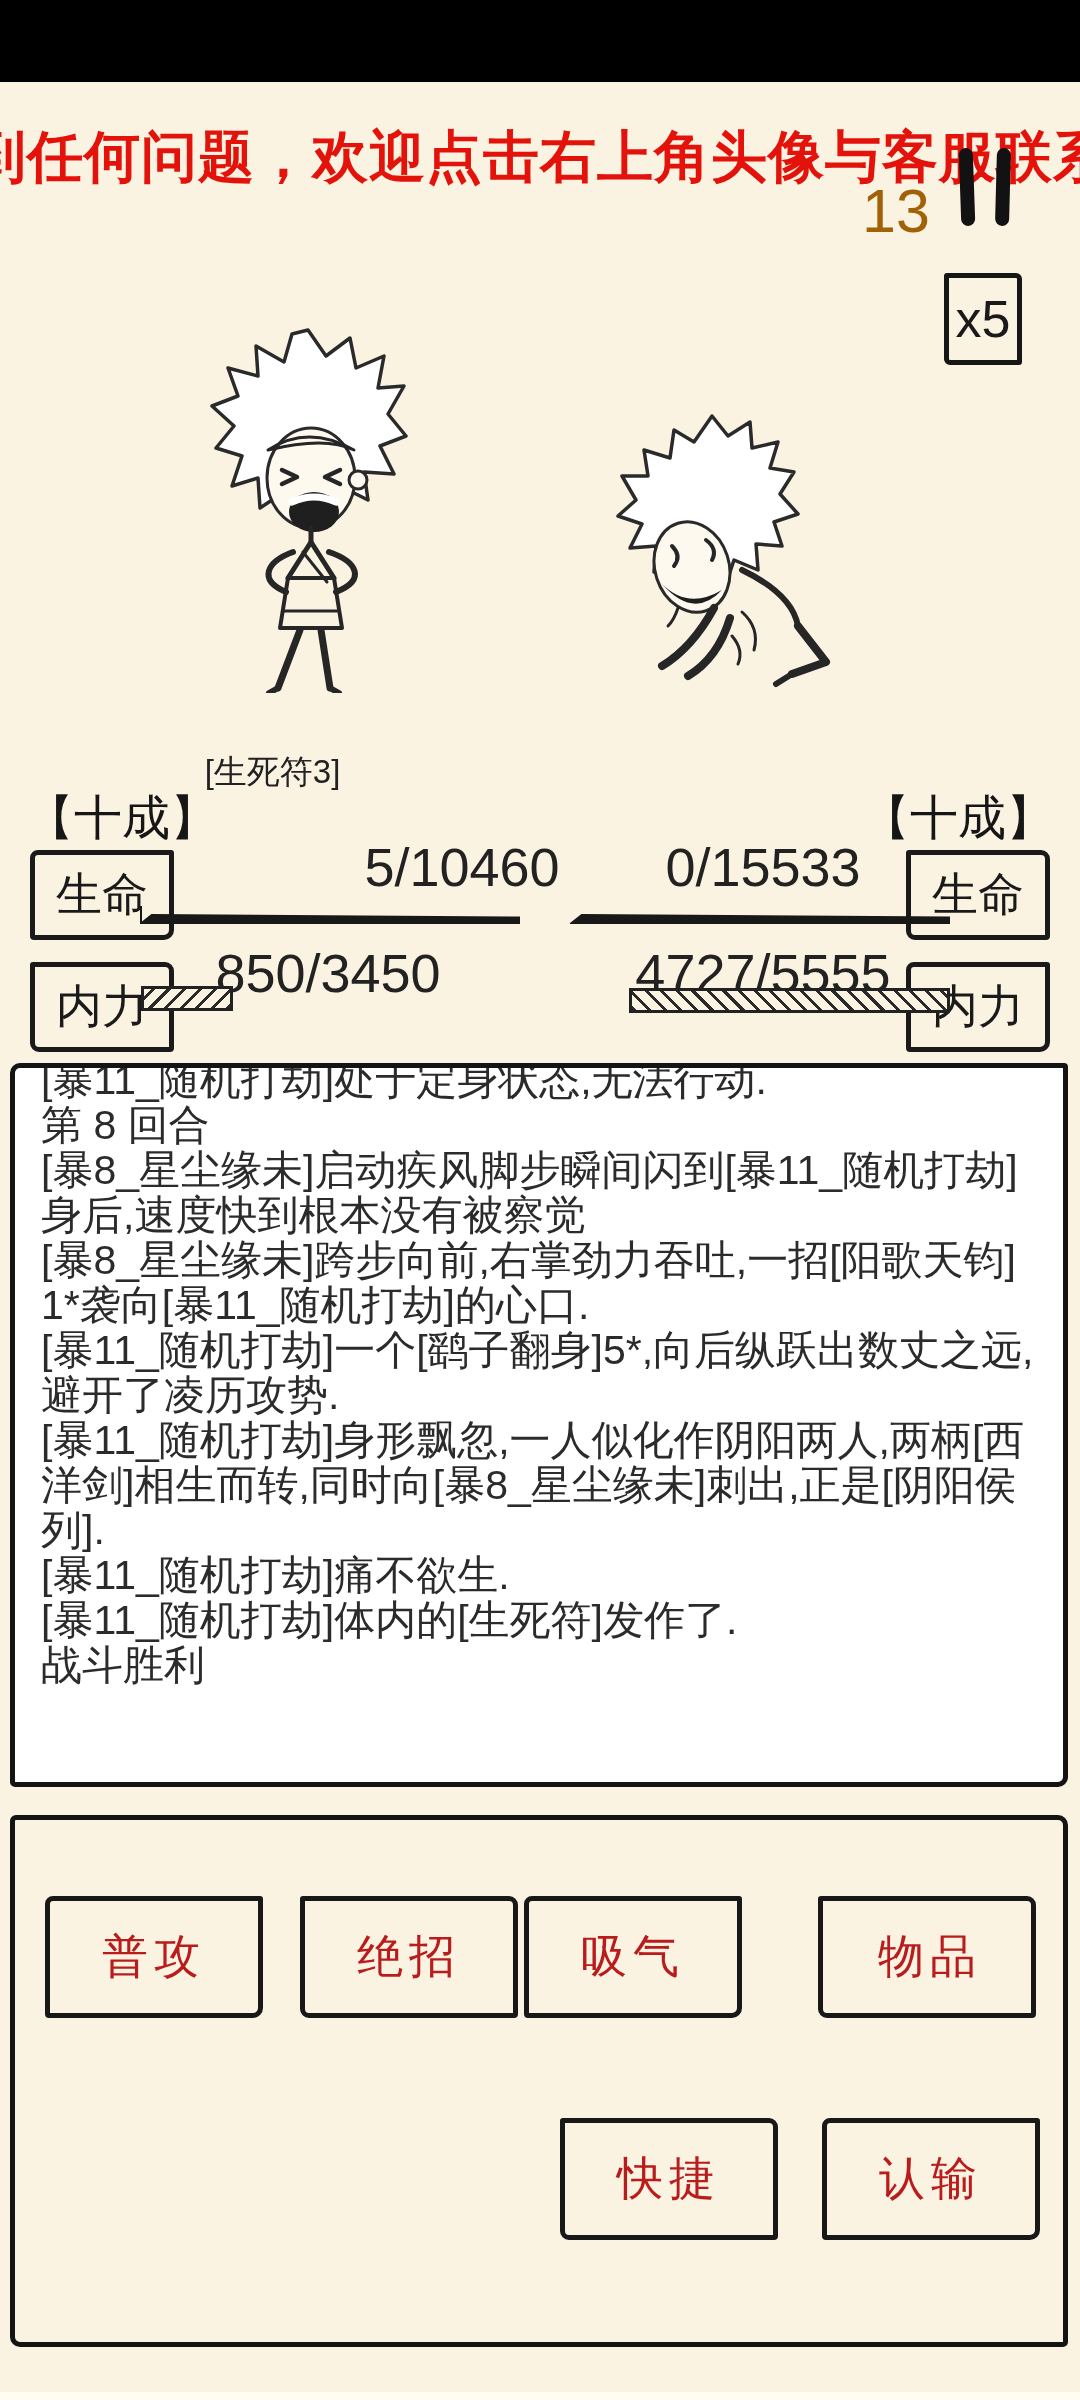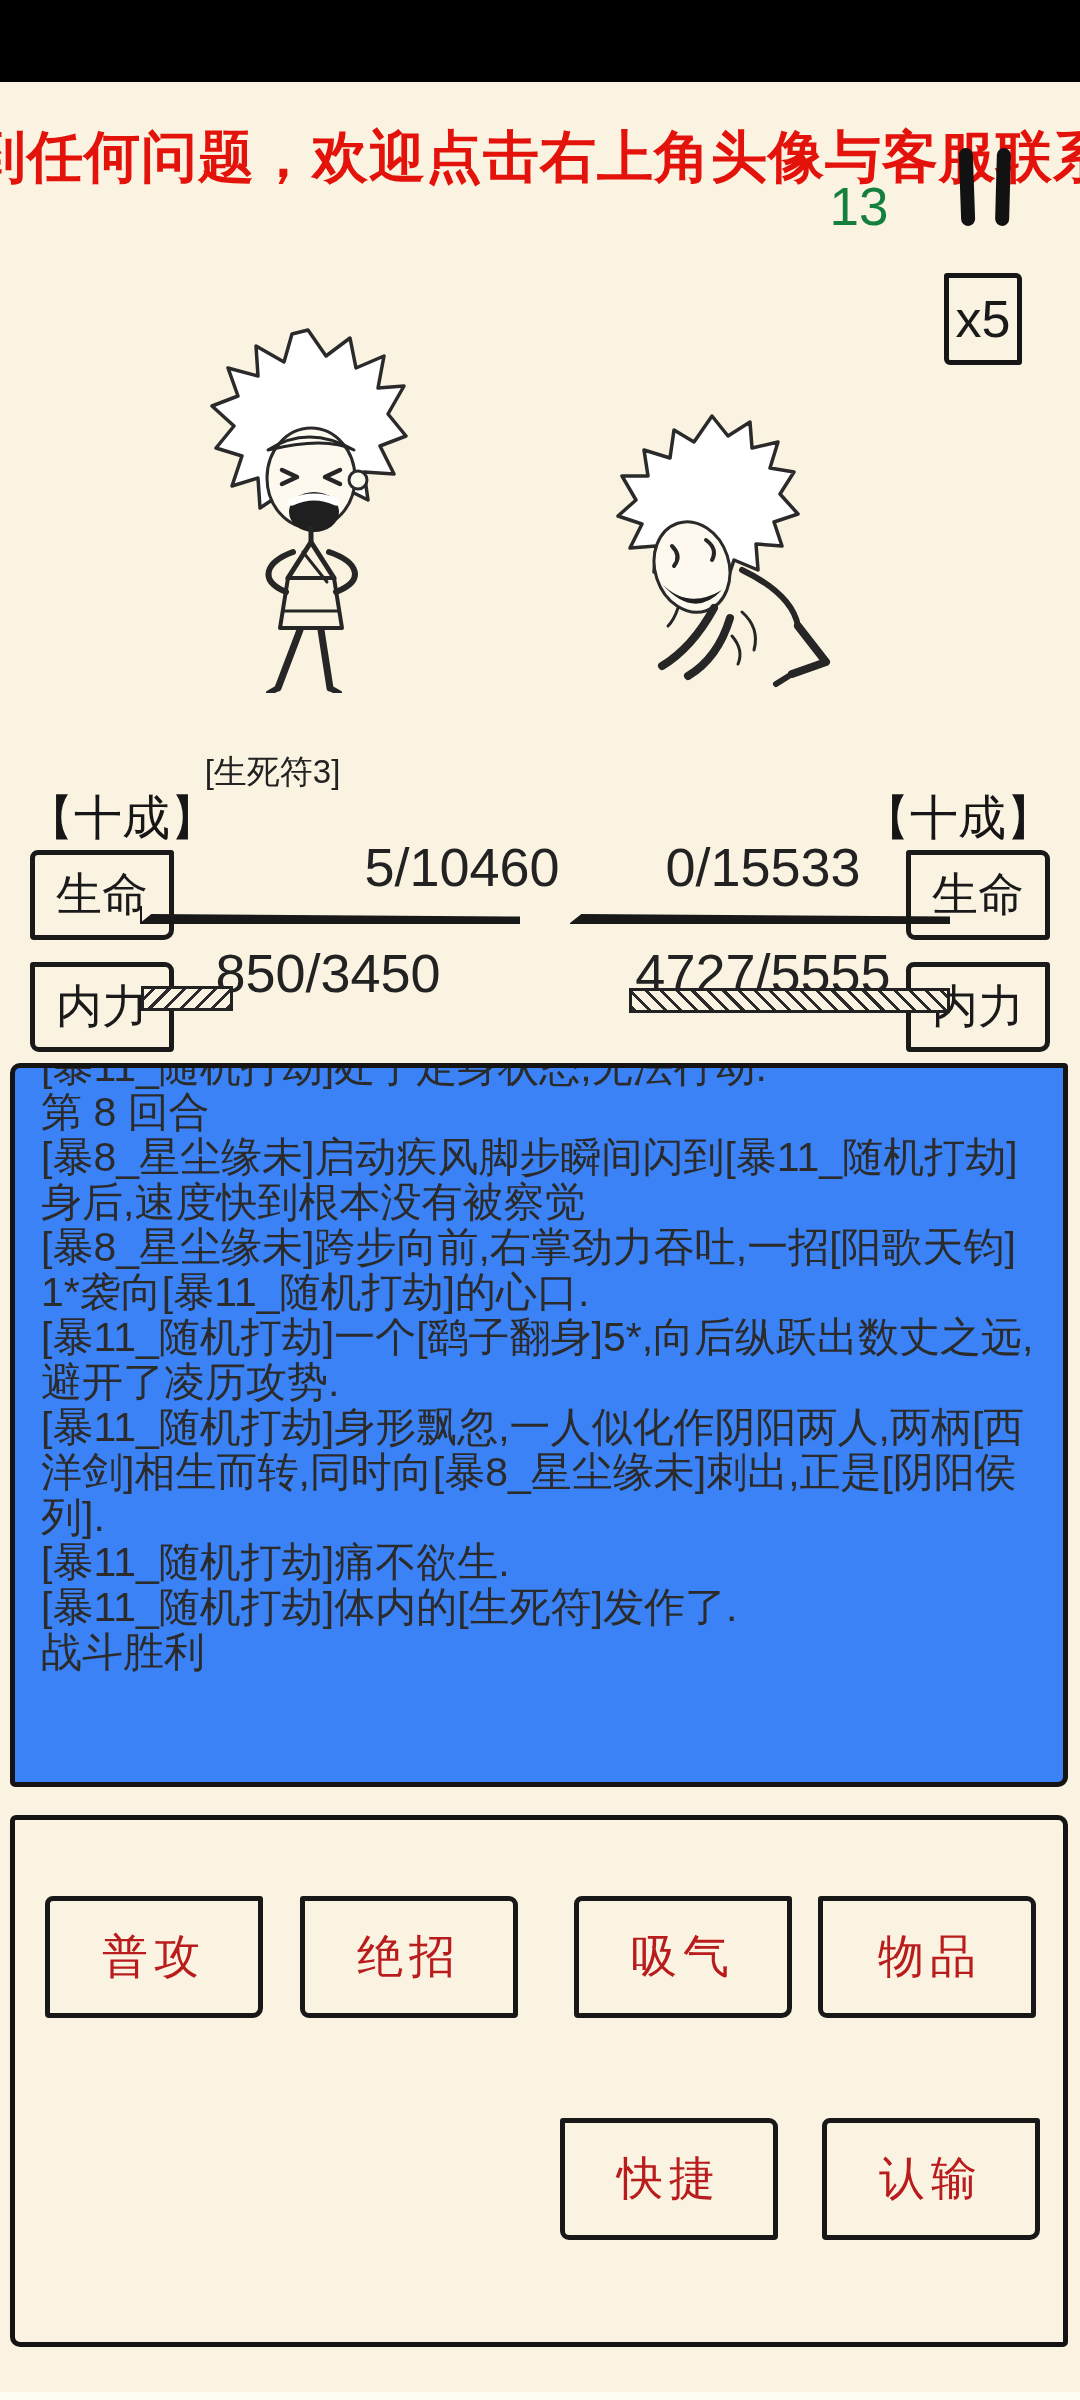--- a/index.html
+++ b/index.html
@@ -12,21 +12,21 @@
     overflow:hidden;
   }
   .statusbar { position:absolute; left:0; top:0; width:1080px; height:82px; background:#000; }
 
   .announcement { position:absolute; left:0; top:120px; width:1080px; height:80px; overflow:hidden; }
   .announcement .txt {
     white-space:nowrap; font-size:56px; font-weight:bold; letter-spacing:1px;
     color:#e3120b; margin-left:-30px;
   }
 
-  .round-count { position:absolute; left:819px; top:176px; width:80px; text-align:center; font-size:53px; color:#15803d; }
+  .round-count { position:absolute; left:856px; top:176px; width:80px; text-align:center; font-size:61px; color:#a16207; }
   .pause-btn { position:absolute; left:960px; top:148px; width:50px; height:78px; display:flex; justify-content:space-between; cursor:pointer; }
   .pause-btn .bar { width:14px; height:100%; background:#121212; border-radius:8px; }
   .pause-btn .bar:first-child { transform:rotate(-2deg); }
   .pause-btn .bar:last-child { transform:rotate(1.5deg); }
 
   .speed-btn {
     position:absolute; left:944px; top:273px; width:78px; height:92px;
     border:5px solid #161616; border-radius:3px 6px 3px 6px;
     display:flex; align-items:center; justify-content:center; font-size:52px; color:#1a1a1a;
     background:#fbf3e1;
@@ -73,38 +73,38 @@
   #mp-track-r { left:572px; top:988px; width:378px; }
   .mp-fill { position:absolute; top:0; height:100%; border:3px solid #222; background-color:#fbf3e1; }
   #mp-fill-l { left:0;
     background-image:repeating-linear-gradient(-45deg,#2a2a2a 0 3px,rgba(0,0,0,0) 3px 11px); }
   #mp-fill-r { right:0;
     background-image:repeating-linear-gradient(45deg,#2a2a2a 0 3px,rgba(0,0,0,0) 3px 11px); }
 
   .log-box {
     position:absolute; left:10px; top:1063px; width:1058px; height:724px;
     border:5px solid #141414; border-radius:10px 4px 10px 5px;
-    overflow:hidden; padding:1px 26px; background:#3b82f6;
+    overflow:hidden; padding:14px 26px; background:#ffffff;
   }
   .log-inner { margin-top:-24px; font-size:41px; line-height:45px; color:#2b2b2b; word-break:break-all; }
   .log-inner p { margin:0; }
 
   .action-panel {
     position:absolute; left:10px; top:1815px; width:1058px; height:532px;
     border:5px solid #141414; border-radius:6px 10px 5px 10px; background:#fbf3e1;
   }
   .action-btn {
     position:absolute; width:218px; height:122px;
     border:5px solid #181818; background:#fbf3e1;
     display:flex; align-items:center; justify-content:center;
     font-size:46px; color:#b91c1c; letter-spacing:6px;margin-top:24px;
   }
   #btn-attack    { left:45px;  top:1872px; }
   #btn-ultimate  { left:300px; top:1872px; }
-  #btn-breathe   { left:574px; top:1872px; }
+  #btn-breathe   { left:524px; top:1872px; }
   #btn-items     { left:818px; top:1872px;padding-left:6px; }
   #btn-quick     { left:560px; top:2094px; }
   #btn-surrender { left:822px; top:2094px; }
 
   .bottom-strip { position:absolute; left:0; bottom:0; width:1080px; height:8px; background:#fffdf2; }
 
   svg .ink  { stroke:#262626; fill:none; stroke-linecap:round; stroke-linejoin:round; }
   svg .hair { fill:#ffffff; stroke:#2a2a2a; stroke-width:3.5; stroke-linejoin:round; }
   svg .skin { fill:#fdf9ef; stroke:#2a2a2a; }
 </style>

